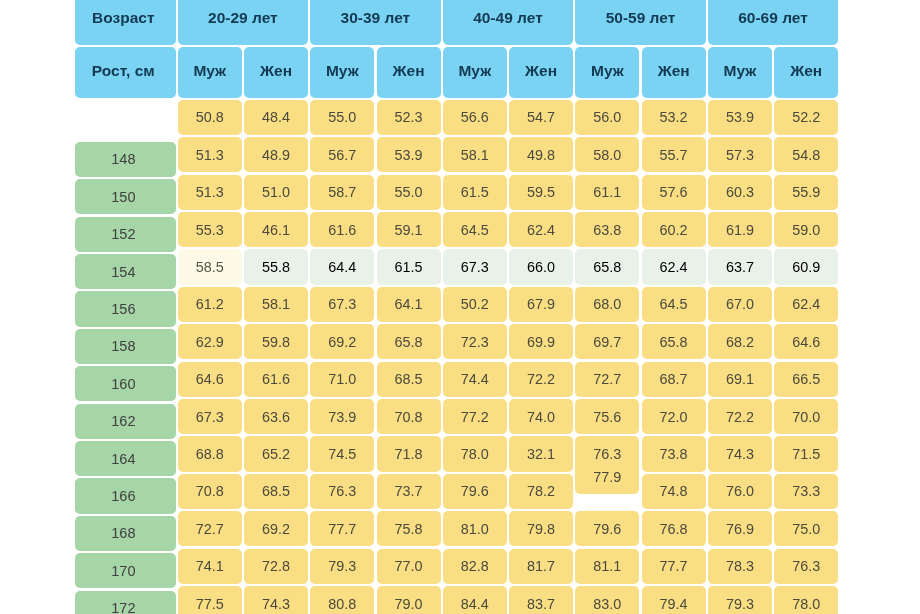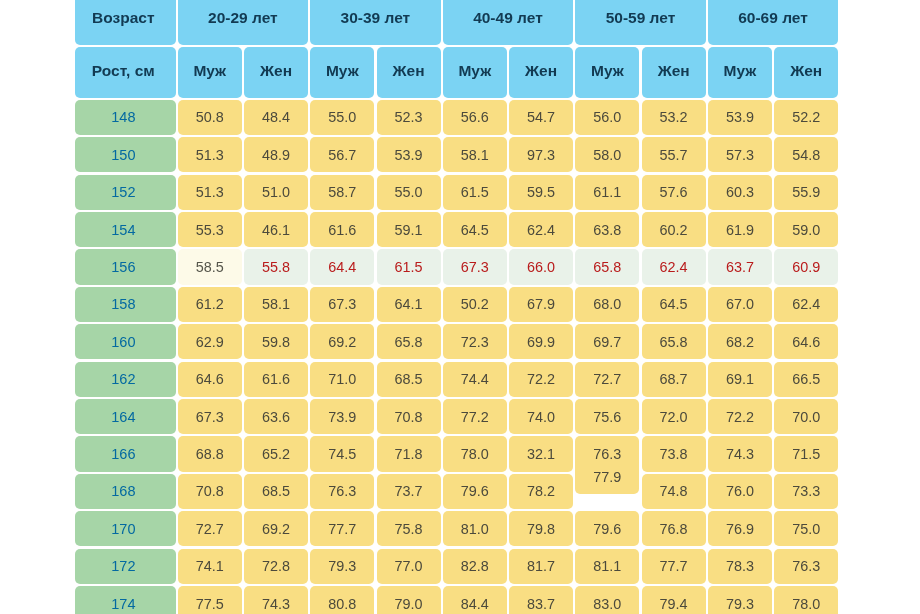--- a/index.html
+++ b/index.html
@@ -8,23 +8,23 @@
        font-family:"Liberation Sans",sans-serif;
        -webkit-font-smoothing:antialiased;}
   #sheet{position:absolute;left:0;top:0;width:920px;height:462px;background:#fff;}
   .hrow,.trow{position:absolute;left:0;top:0;width:0;height:0;}
   .cell{position:absolute;box-sizing:border-box;display:flex;align-items:center;
         justify-content:center;border-radius:5px;white-space:nowrap;}
   .hcell{background:#7bd3f3;color:#123a52;font-weight:bold;font-size:15.5px;}
   .hrow1 .hcell{padding-bottom:2px;}
   .hrow2 .hcell{padding-bottom:2.4px;}
   .firstcol{padding-right:4.6px;}
-  .gcell{background:#a6d5a7;color:#0369a1;font-size:14.5px;}
+  .gcell{background:#a6d5a7;color:#404040;font-size:14.5px;margin-top:42px;}
   .ycell{background:#f9de83;color:#4c4a3c;font-size:14.4px;}
-  .hl-mint{background:#e9f2e9;color:#b91c1c;}
+  .hl-mint{background:#e9f2e9;color:#000000;}
   .hl-cream{background:#fdfae8;color:#56564c;}
 </style>
 </head>
 <body>
 
 <div id="sheet">
   <div class="hrow hrow1">
     <div class="cell hcell firstcol" style="left:75px;top:-6.5px;width:101.3px;height:51px">Возраст</div>
     <div class="cell hcell" style="left:177.7px;top:-6.5px;width:130.34px;height:51px">20-29 лет</div>
     <div class="cell hcell" style="left:310.24px;top:-6.5px;width:130.34px;height:51px">30-39 лет</div>
@@ -58,21 +58,21 @@
     <div class="cell ycell" style="left:707.86px;top:99.9px;width:64.1px;height:35.2px">53.9</div>
     <div class="cell ycell" style="left:774.13px;top:99.9px;width:64.1px;height:35.2px">52.2</div>
   </div>
   <div class="trow">
     <div class="cell gcell firstcol" style="left:75px;top:137.3px;width:101.3px;height:35.2px">150</div>
     <div class="cell ycell" style="left:177.7px;top:137.3px;width:64.1px;height:35.2px">51.3</div>
     <div class="cell ycell" style="left:243.97px;top:137.3px;width:64.1px;height:35.2px">48.9</div>
     <div class="cell ycell" style="left:310.24px;top:137.3px;width:64.1px;height:35.2px">56.7</div>
     <div class="cell ycell" style="left:376.51px;top:137.3px;width:64.1px;height:35.2px">53.9</div>
     <div class="cell ycell" style="left:442.78px;top:137.3px;width:64.1px;height:35.2px">58.1</div>
-    <div class="cell ycell" style="left:509.05px;top:137.3px;width:64.1px;height:35.2px">97.3</div>
+    <div class="cell ycell" style="left:509.05px;top:137.3px;width:64.1px;height:35.2px">49.8</div>
     <div class="cell ycell" style="left:575.32px;top:137.3px;width:64.1px;height:35.2px">58.0</div>
     <div class="cell ycell" style="left:641.59px;top:137.3px;width:64.1px;height:35.2px">55.7</div>
     <div class="cell ycell" style="left:707.86px;top:137.3px;width:64.1px;height:35.2px">57.3</div>
     <div class="cell ycell" style="left:774.13px;top:137.3px;width:64.1px;height:35.2px">54.8</div>
   </div>
   <div class="trow">
     <div class="cell gcell firstcol" style="left:75px;top:174.69px;width:101.3px;height:35.2px">152</div>
     <div class="cell ycell" style="left:177.7px;top:174.69px;width:64.1px;height:35.2px">51.3</div>
     <div class="cell ycell" style="left:243.97px;top:174.69px;width:64.1px;height:35.2px">51.0</div>
     <div class="cell ycell" style="left:310.24px;top:174.69px;width:64.1px;height:35.2px">58.7</div>

